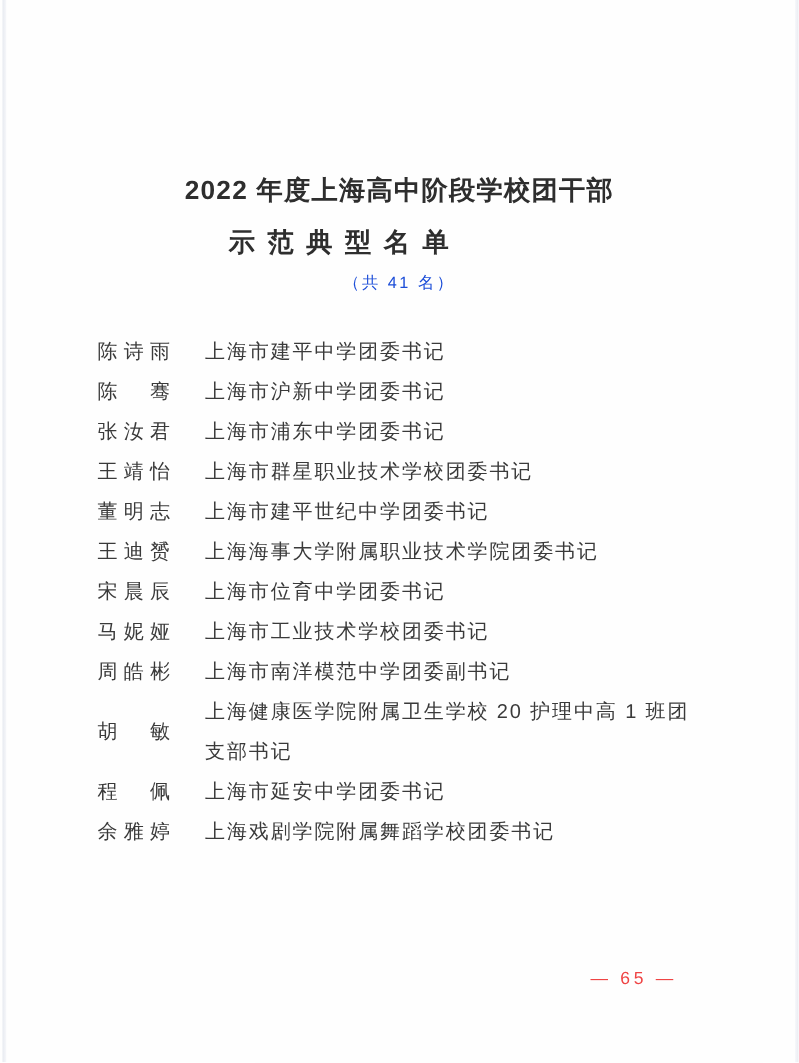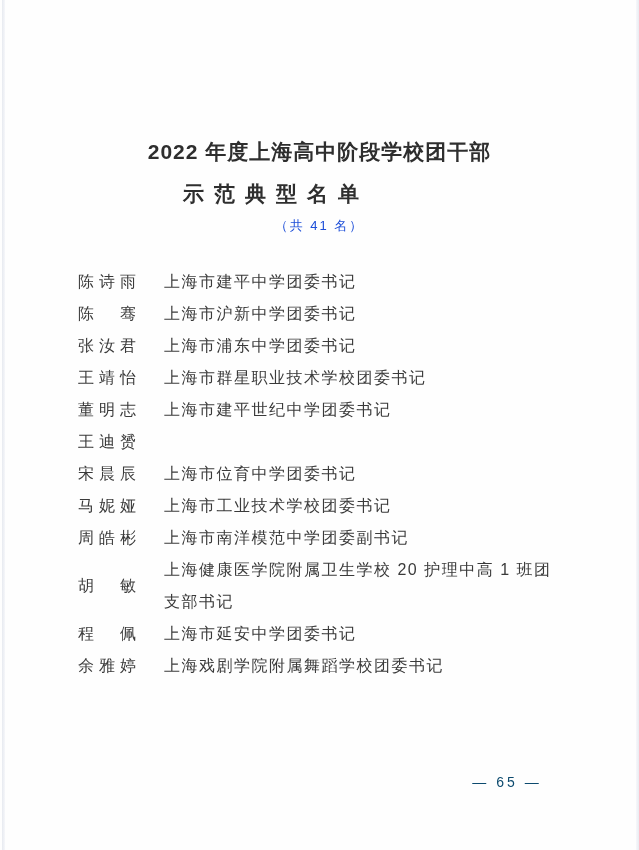--- a/index.html
+++ b/index.html
@@ -90,21 +90,21 @@
     color: #3a3a3a;
     text-align: left;
   }
   .page-number {
     position: absolute;
     top: 774px;
     left: 462px;
     width: 90px;
     text-align: center;
     font-size: 14px;
-    color: #0c4a6e;
+    color: #ef4444;
     letter-spacing: 3px;
     white-space: nowrap;
   }
 </style>
 </head>
 <body>
 
 <div id="page">
   <div class="edge-left"></div>
   <div class="edge-right"></div>
@@ -137,20 +137,21 @@
   </div>
 
   <div class="row">
     <span class="entry-name">董明志</span>
     <span class="entry-pos">上海市建平世纪中学团委书记</span>
   </div>
 
 
   <div class="row">
     <span class="entry-name">王迪赟</span>
+    <span class="entry-pos">上海海事大学附属职业技术学院团委书记</span>
   </div>
 
   <div class="row">
     <span class="entry-name">宋晨辰</span>
     <span class="entry-pos">上海市位育中学团委书记</span>
   </div>
 
   <div class="row">
     <span class="entry-name">马妮娅</span>
     <span class="entry-pos">上海市工业技术学校团委书记</span>

